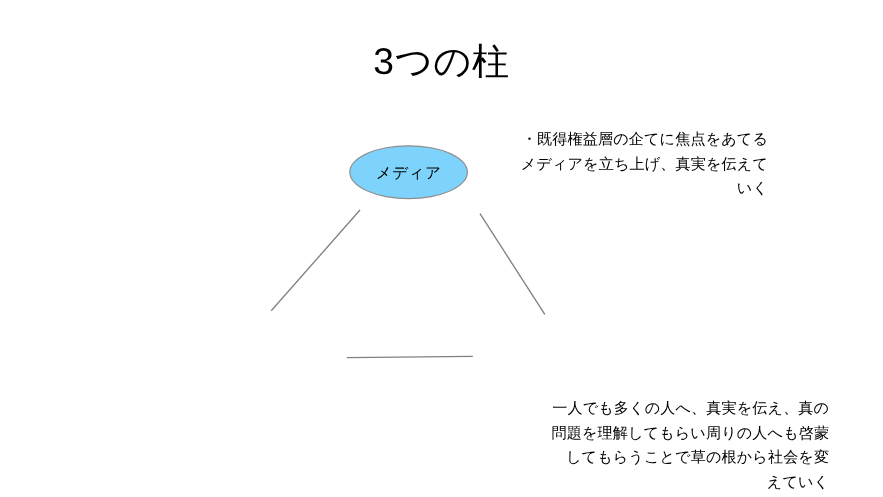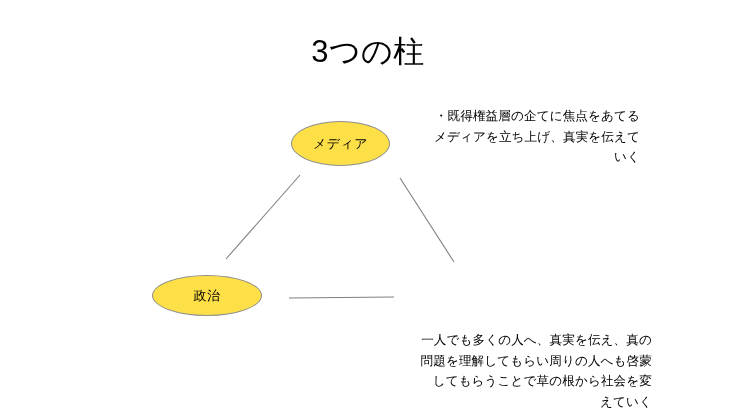--- a/index.html
+++ b/index.html
@@ -39,21 +39,21 @@
     top: 0;
     width: 736px;
     height: 414px;
   }
 
   
   .node {
     position: absolute;
     box-sizing: border-box;
     border-radius: 50%;
-    background: #fde047;
+    background: #7dd3fc;
     border: 1px solid #8e8e8e;
     display: flex;
     align-items: center;
     justify-content: center;
   }
   .node-label {
     font-size: 13px;
     line-height: 16px;
     color: #000000;
     white-space: nowrap;
@@ -69,42 +69,39 @@
     position: absolute;
     font-size: 12.6px;
     line-height: 20.5px;
     color: #000000;
     letter-spacing: 0.1px;
     white-space: pre-wrap;
     text-align: right;
   }
   #note-media  { left: 430px; top: 106px; width: 210px; }
   #note-seiji  { left: 64px;  top: 330px; width: 300px; }
-  #note-shimin { left: 420px; top: 330px; width: 232px; }
+  #note-shimin { left: 459px; top: 330px; width: 232px; }
 </style>
 </head>
 <body>
 
 <div id="slide">
 
   <div class="slide-title">3つの柱</div>
 
   <svg class="connector-layer" viewBox="0 0 736 414" xmlns="http://www.w3.org/2000/svg">
     <line x1="300" y1="175" x2="226" y2="259" stroke="#808080" stroke-width="1.1"></line>
     <line x1="400" y1="178" x2="454" y2="262" stroke="#808080" stroke-width="1.1"></line>
     <line x1="289" y1="298" x2="394" y2="297" stroke="#808080" stroke-width="1.1"></line>
   </svg>
 
   <div class="node" id="node-media">
     <span class="node-label">メディア</span>
   </div>
 
-  <div class="node" id="node-seiji">
-    <span class="node-label">政治</span>
-  </div>
 
 
   <div class="note" id="note-media">・既得権益層の企てに焦点をあてるメディアを立ち上げ、真実を伝えていく</div>
 
 
   <div class="note" id="note-shimin">一人でも多くの人へ、真実を伝え、真の問題を理解してもらい周りの人へも啓蒙してもらうことで草の根から社会を変えていく</div>
 
 </div>
 
 </body></html>

